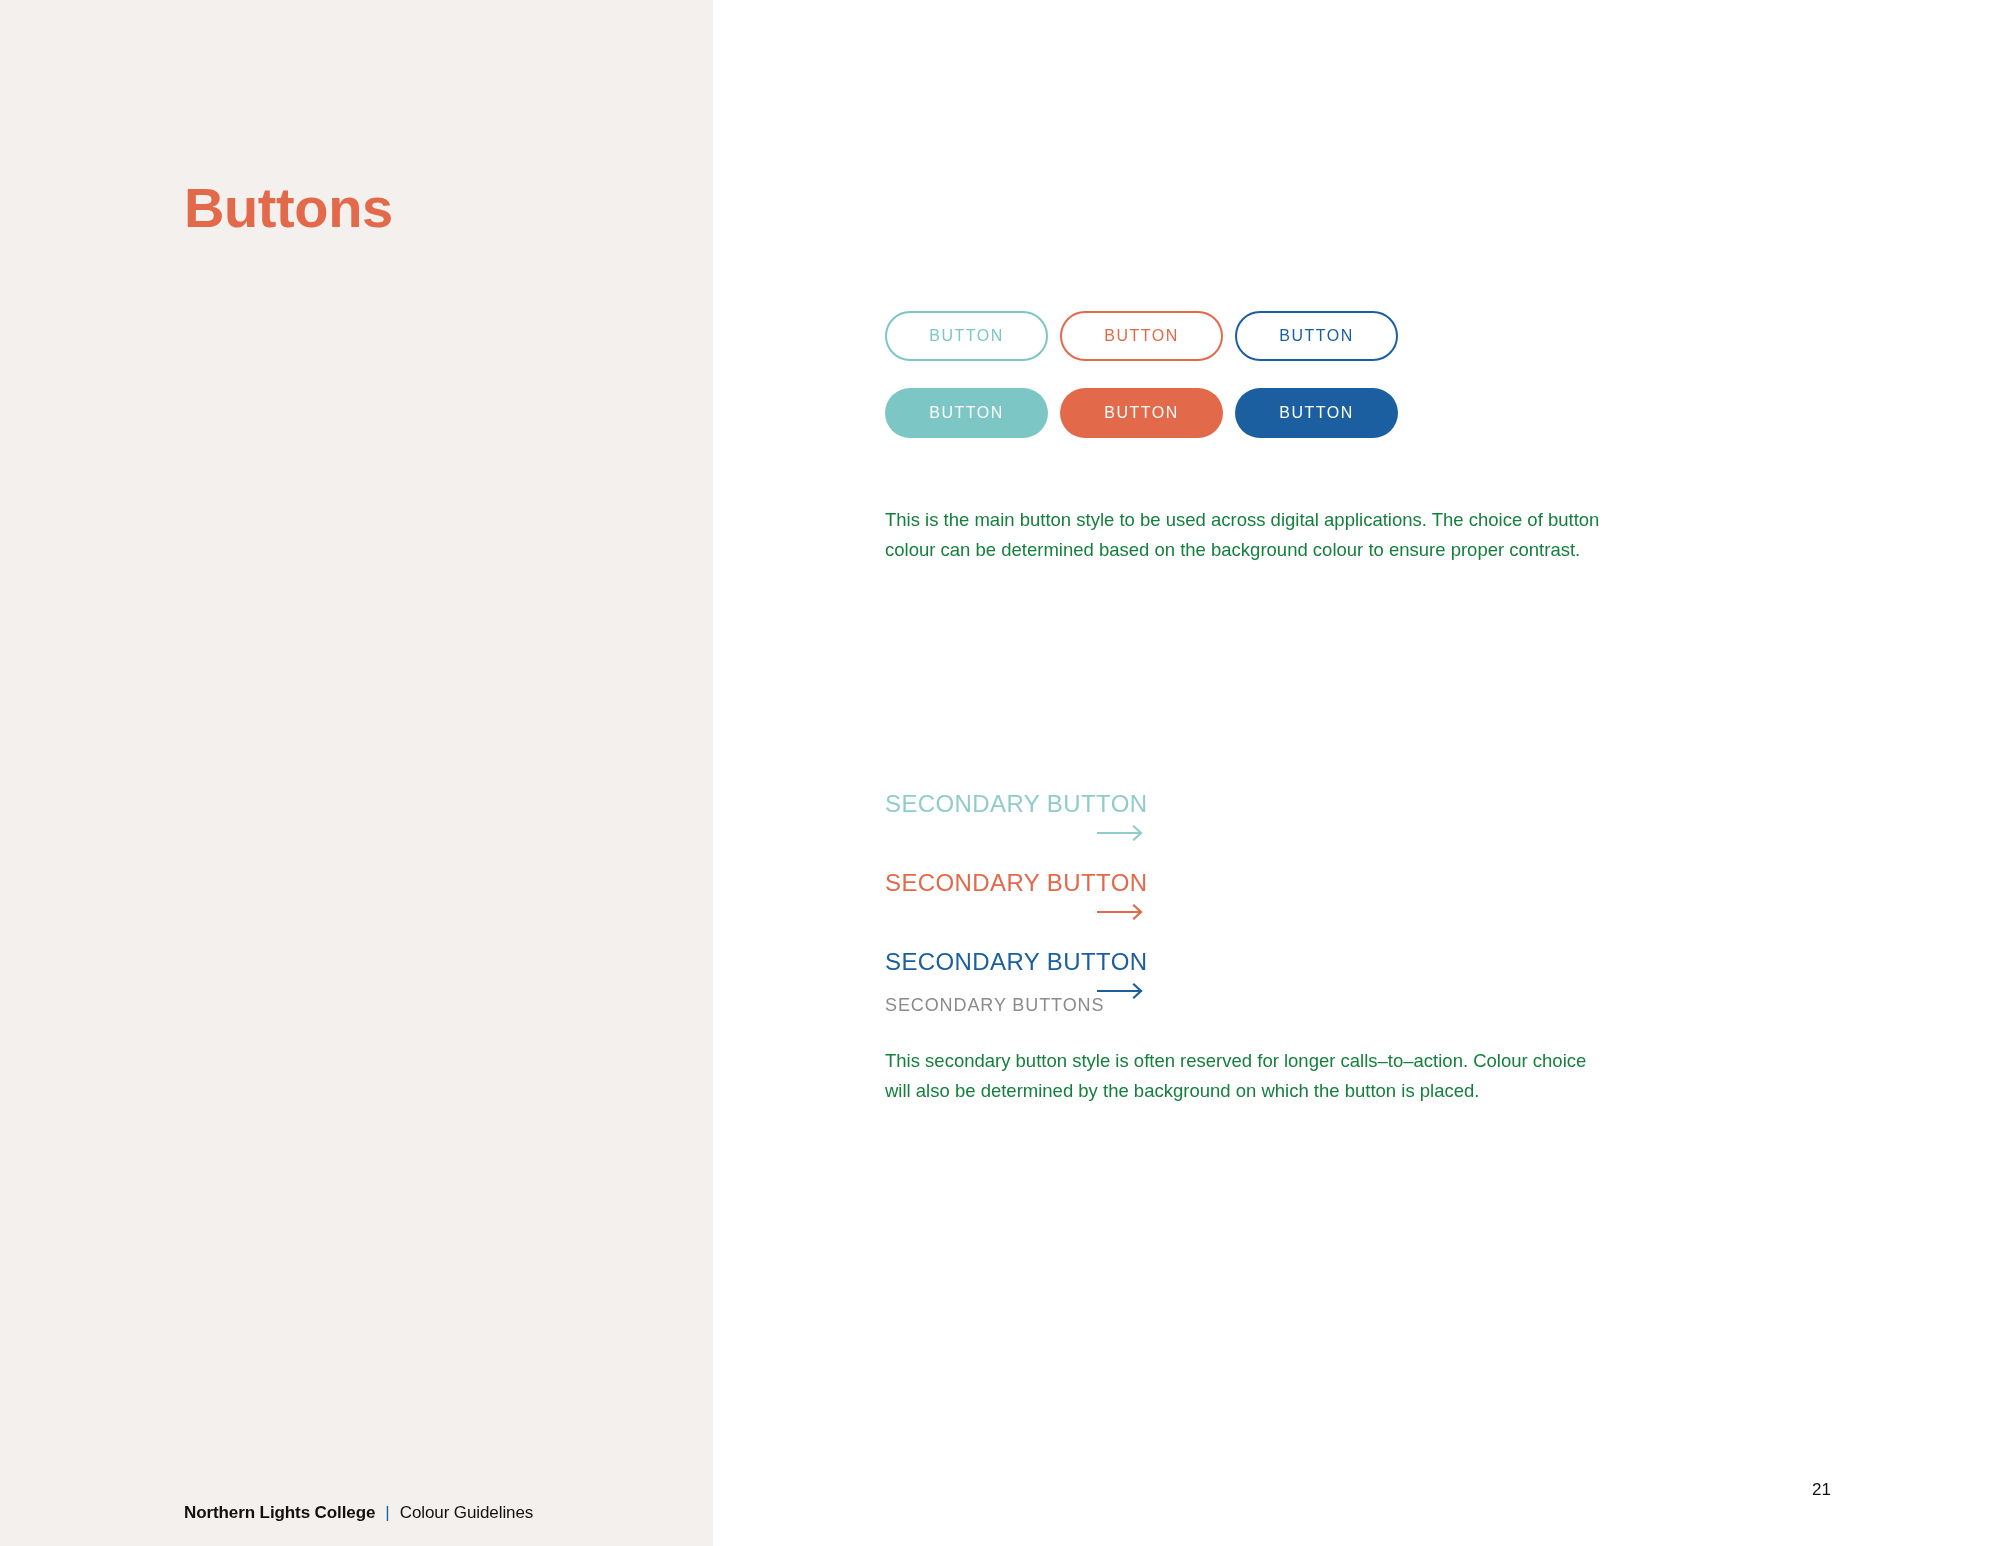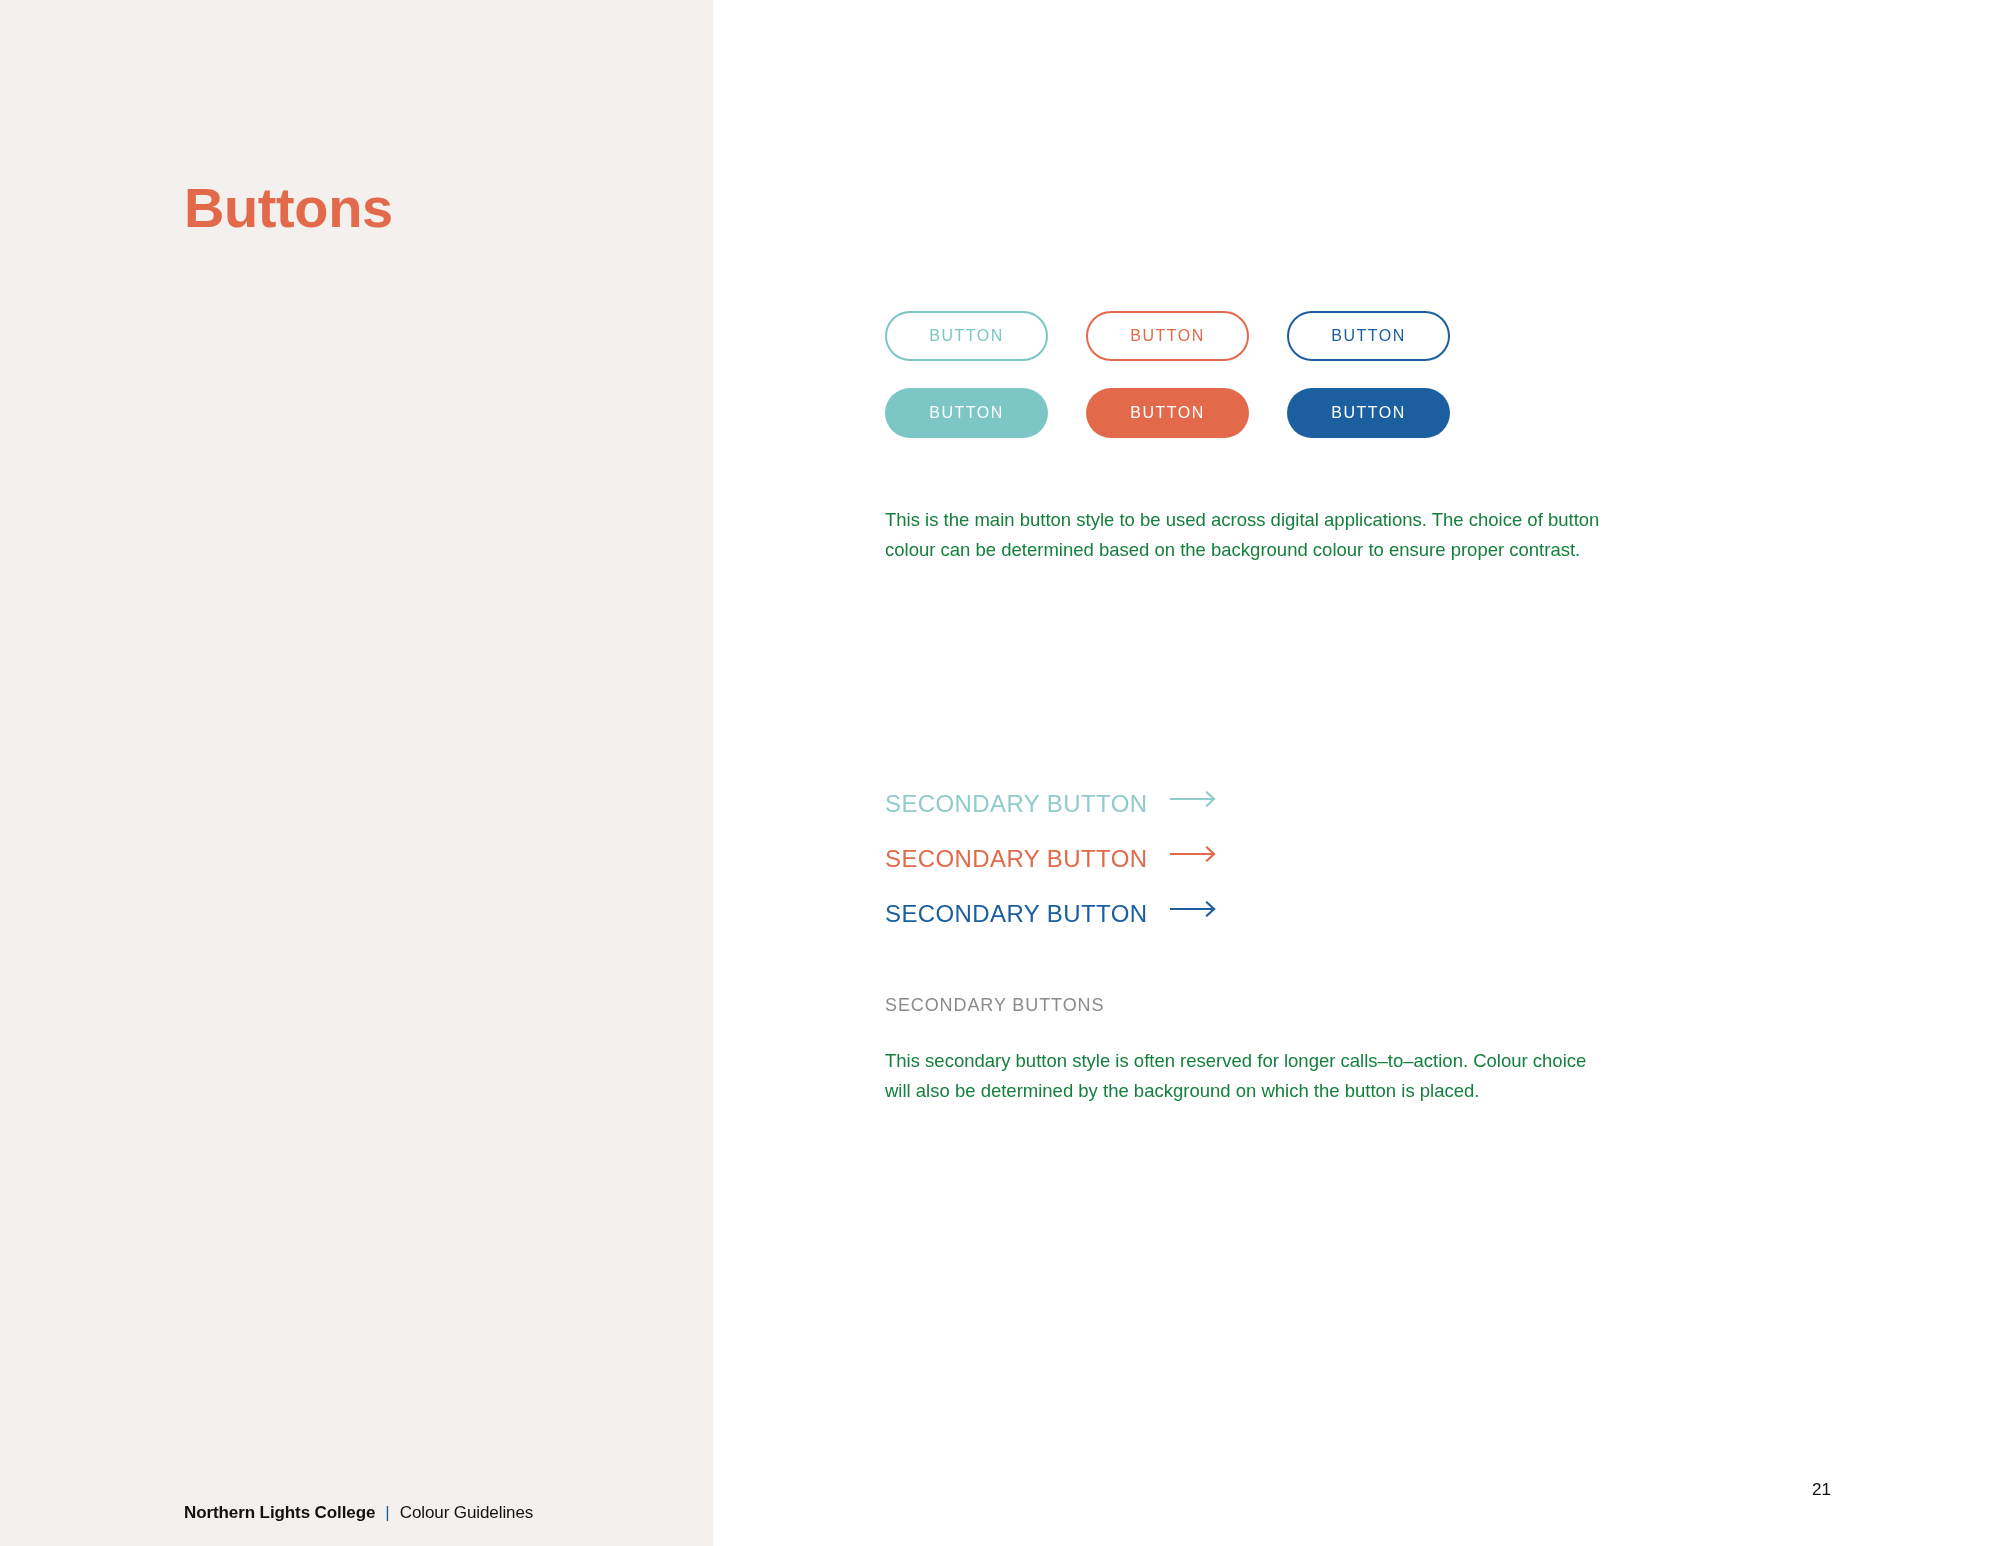--- a/index.html
+++ b/index.html
@@ -99,21 +99,21 @@
     background: #ffffff;
   }
 
   .btn-grid {
     position: absolute;
     left: 172px;
     top: 311px;
   }
   .btn-row {
     display: flex;
-    gap: 38px;
+    gap: 12px;
     margin-bottom: 27px;
   }
   .btn-row:last-child { margin-bottom: 0; }
 
   .pill {
     width: 163px;
     height: 50px;
     border-radius: 999px;
     display: flex;
     align-items: center;
@@ -161,27 +161,28 @@
   }
 
   
   .secondary-links {
     position: absolute;
     left: 172px;
     top: 790px;
   }
   .sec-link {
     display: flex;
-    align-items: flex-start;
-    gap: 23px;
+    align-items: flex-end;
+    gap: 6px;
     margin-bottom: 27px;
     font-size: 24px;
     font-weight: 500;
     letter-spacing: 0.4px;
     white-space: nowrap;
+    flex-direction: column;
   }
   .sec-link:last-child { margin-bottom: 0; }
   .sec-link.teal   { color: #8fcccb; }
   .sec-link.orange { color: #e2694a; }
   .sec-link.blue   { color: #1b5fa0; }
   .sec-arrow {
     display: inline-flex;
     align-items: center;
     line-height: 0;
   }

